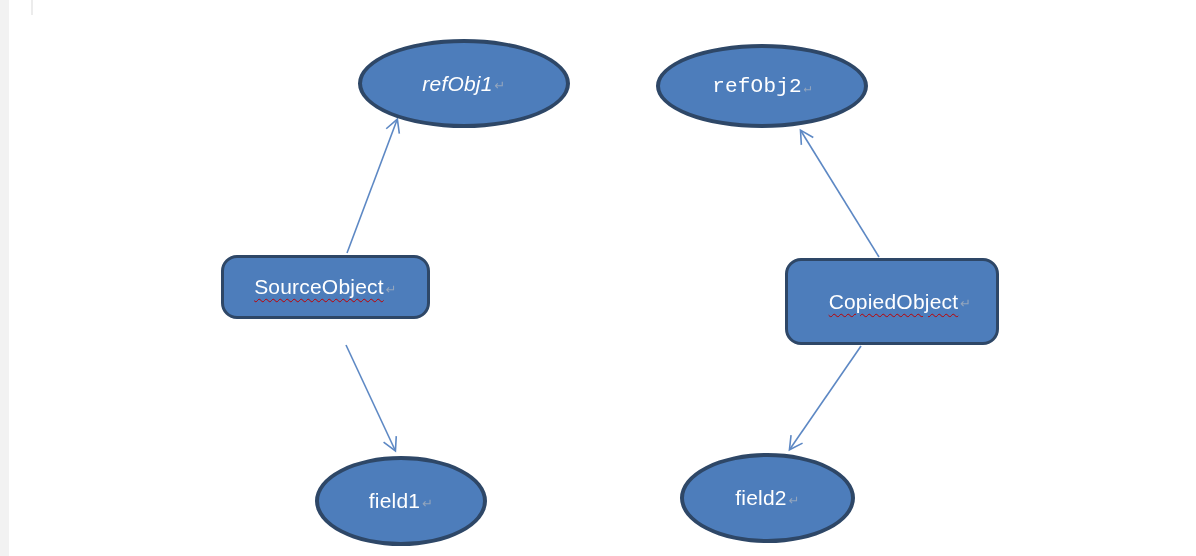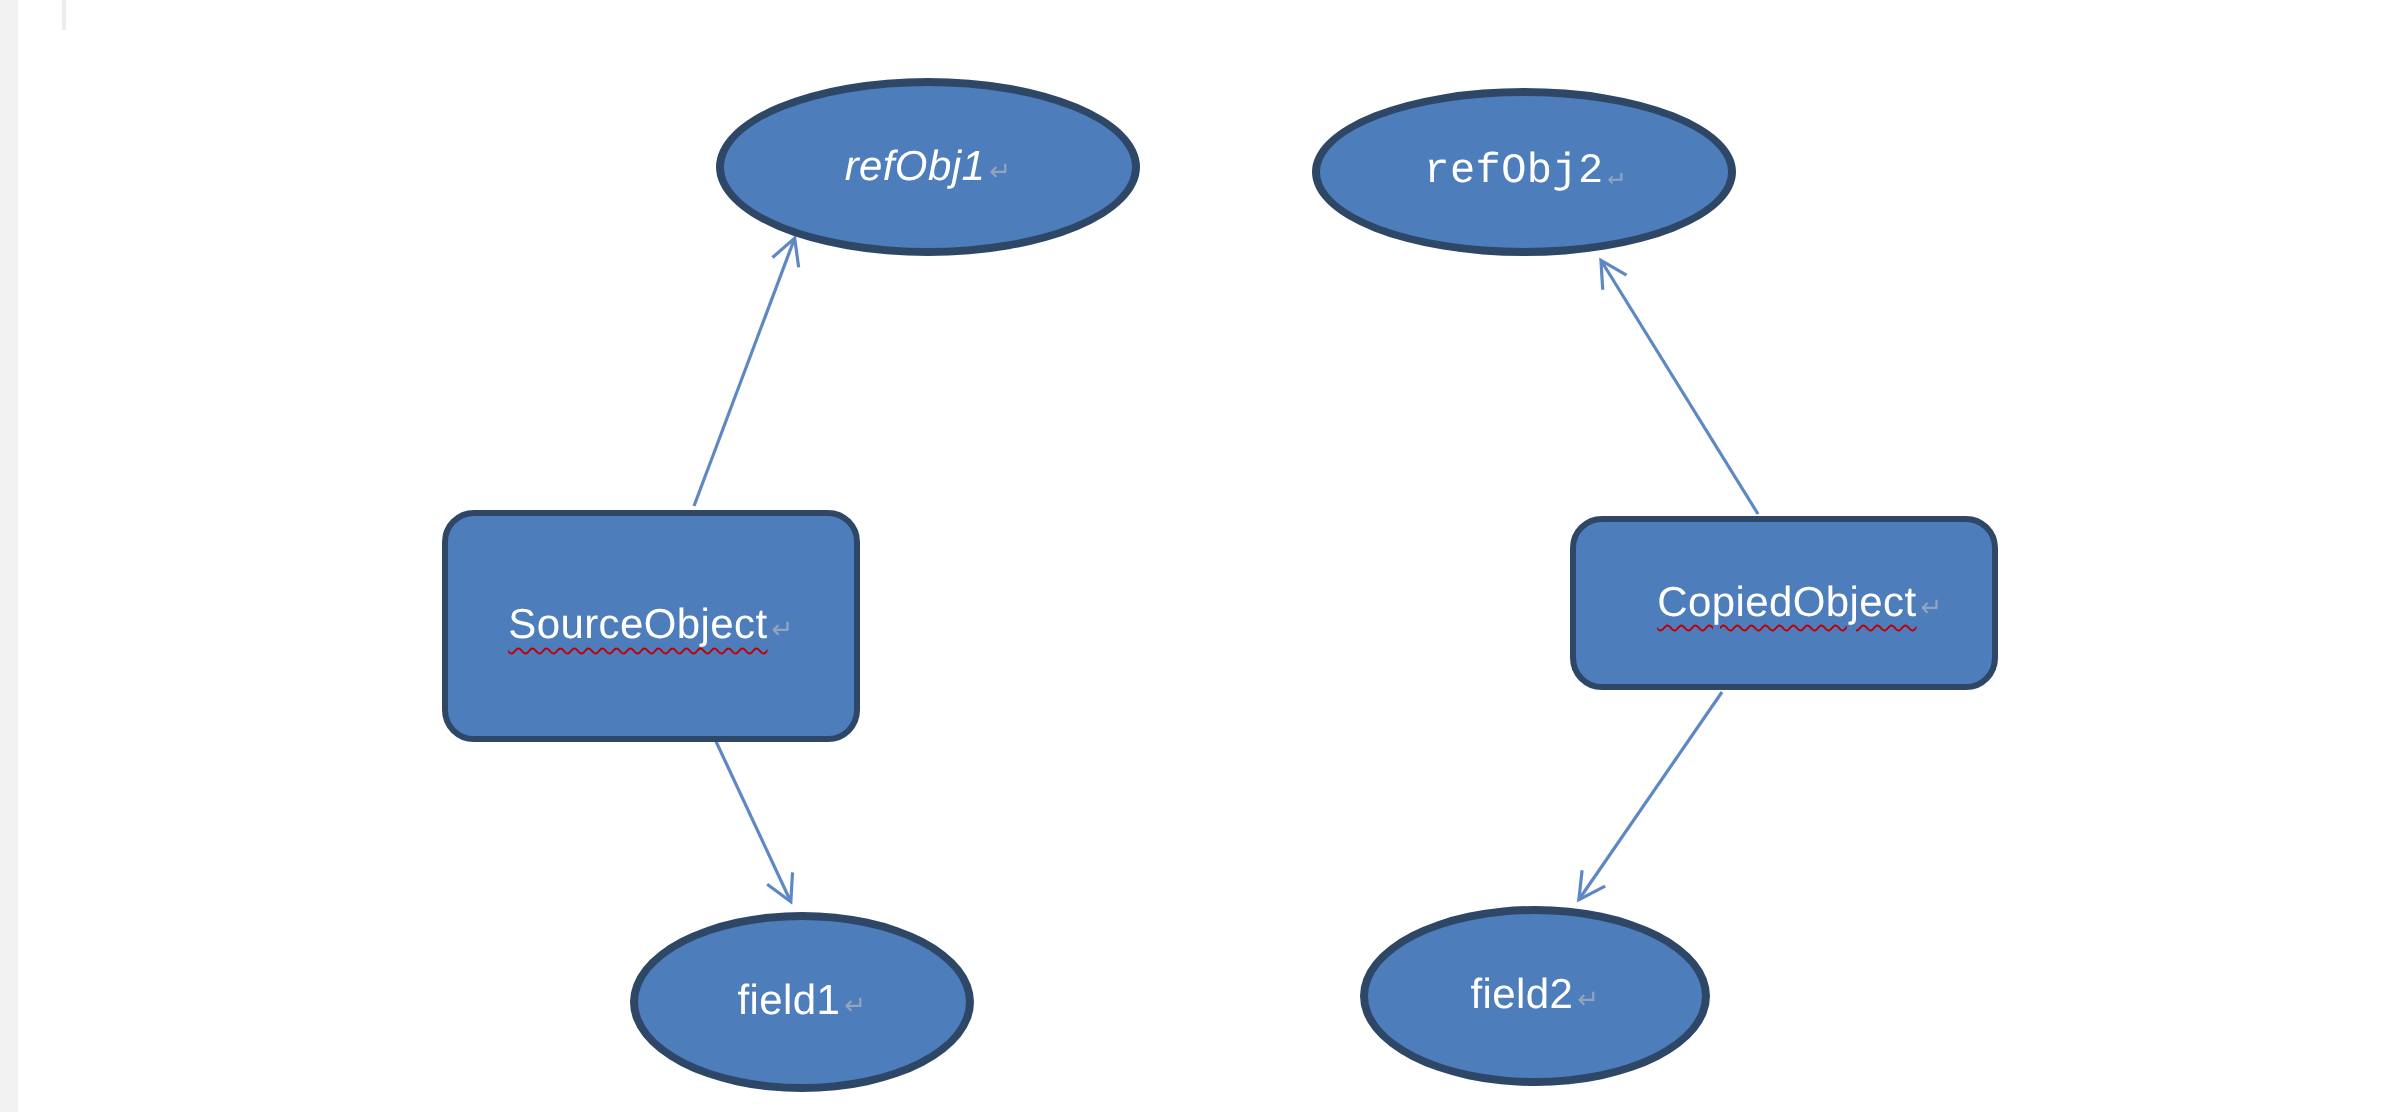--- a/index.html
+++ b/index.html
@@ -67,21 +67,21 @@
   .return-mark {
     color: var(--return-mark, #93a5bd);
     font-size: 13px;
     margin-left: 2px;
     position: relative;
     top: 2px;
   }
   
   #n-refObj1      { left: 358px; top: 39px;  width: 212px; height: 89px; font-style: italic; }
   #n-refObj2      { left: 656px; top: 44px;  width: 212px; height: 84px; font-family: Liberation Mono, monospace; }
-  #n-SourceObject { left: 221px; top: 255px; width: 209px; height: 116px; }
+  #n-SourceObject { left: 221px; top: 255px; width: 209px; height: 64px; }
   #n-CopiedObject { left: 785px; top: 258px; width: 214px; height: 87px; padding-left: 16px; }
   #n-field1       { left: 315px; top: 456px; width: 172px; height: 90px; }
   #n-field2       { left: 680px; top: 453px; width: 175px; height: 90px; text-align: center; }
 </style>
 </head>
 <body>
 
 <div class="canvas">
 
   <div class="page-margin-strip"></div>

